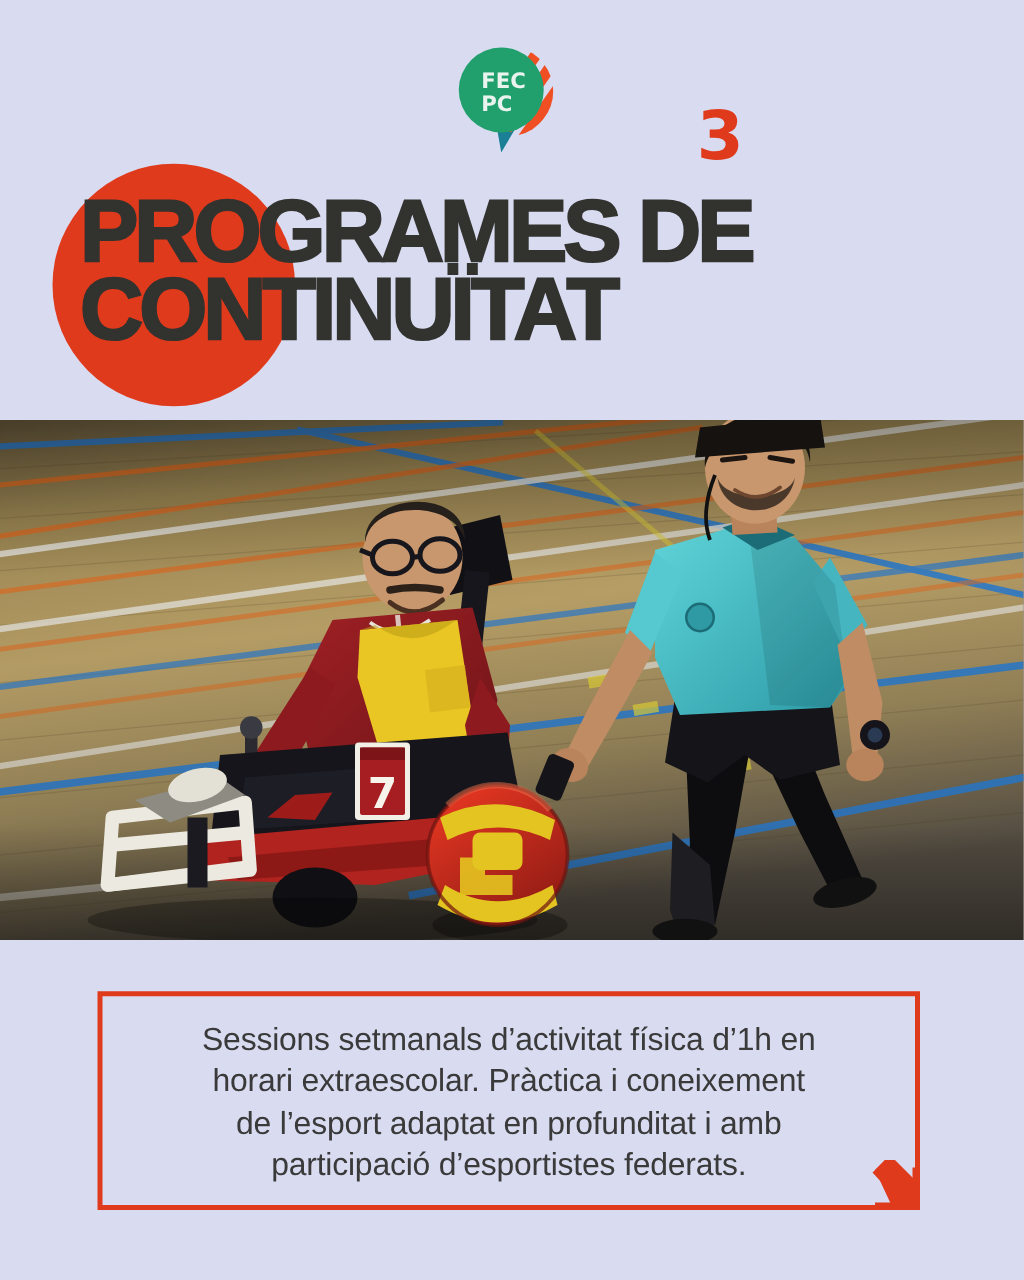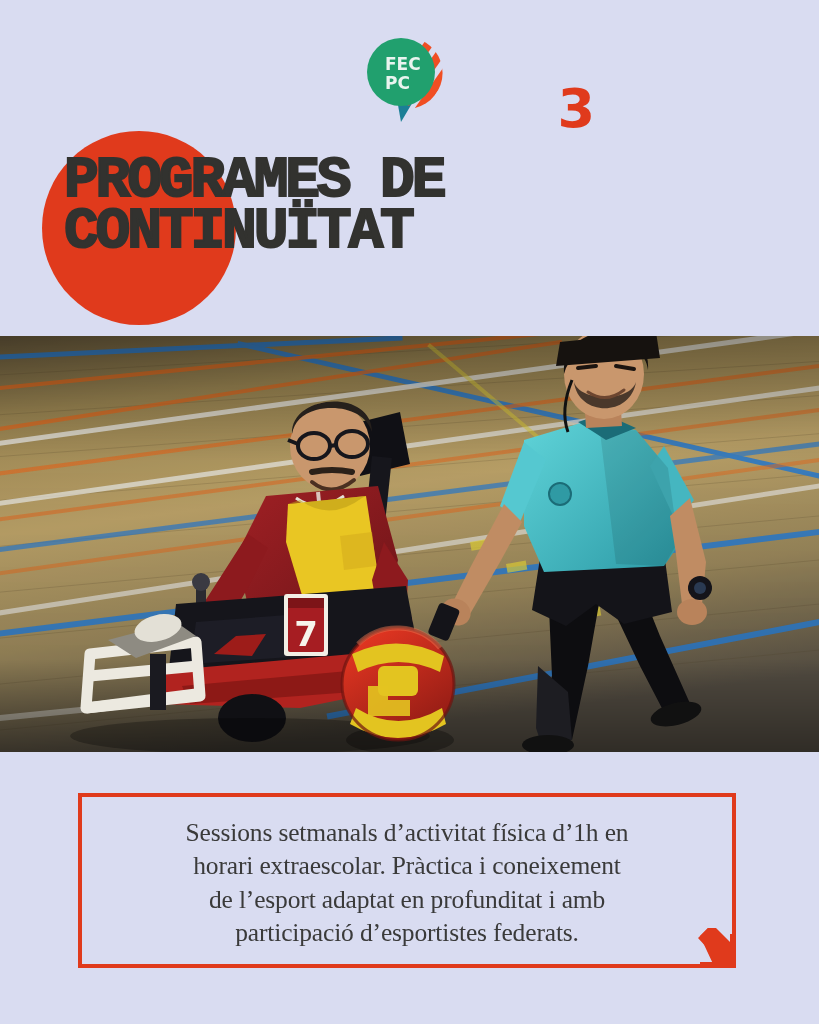--- a/index.html
+++ b/index.html
@@ -32,23 +32,23 @@
   .title-zone { position:absolute; left:0; top:120px; width:819px; height:205px; }
   .title-circle {
     position:absolute; left:42px; top:11px;
     width:194px; height:194px;
     border-radius:50%;
     background:#e03a1c;
   }
   .title-text {
     position:absolute; left:64px; top:35px;
     width:720px;
-    font-family:Liberation Mono, monospace;
+    font-family:Liberation Sans, sans-serif;
     font-weight:900;
-    font-size:58px;
+    font-size:70px;
     line-height:0.88;
     letter-spacing:-3.2px;
     color:#32322f;
     white-space:pre-line;
     -webkit-text-stroke:2px #32322f;
   }
 
   
   .photo {
     position:absolute; left:0; top:336px;
@@ -70,21 +70,20 @@
     width:658px; height:175px;
     display:flex; flex-direction:column;
     align-items:center; justify-content:center;
     padding:10px 26px 6px;
     font-size:25.5px;
     line-height:1.31;
     color:#3a3a3a;
     text-align:center;
     white-space:pre-line;
     letter-spacing:-0.15px;
-    font-family:Liberation Serif, serif;
   }
   .callout-arrow {
     position:absolute; left:694px; top:928px;
     width:42px; height:40px;
   }
   .callout-arrow svg { display:block; }
 </style>
 </head>
 <body>
 

